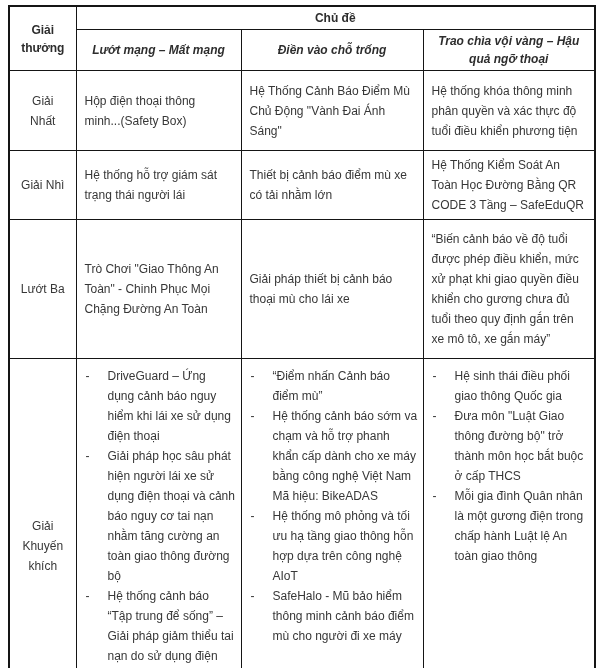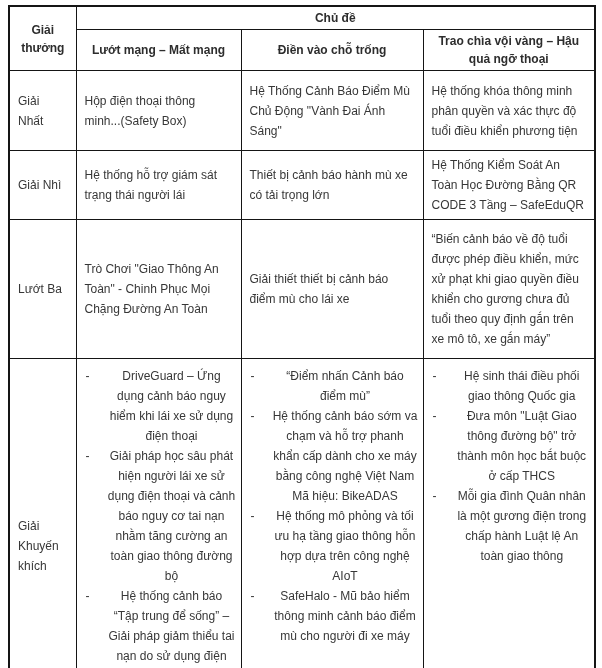--- a/index.html
+++ b/index.html
@@ -29,26 +29,27 @@
   th {
     font-weight: bold;
     font-size: 12px;
     line-height: 18px;
     text-align: center;
     vertical-align: middle;
     padding: 2px 8px;
     color: #2d2d2d;
   }
   thead tr:nth-child(1) { height: 23px; }
-  thead tr:nth-child(2) { height: 38px; }
+  thead tr:nth-child(2) { height: 38px; font-style: italic; }
   tbody tr:nth-child(1) { height: 80px; }
   tbody tr:nth-child(2) { height: 62px; }
   tbody tr:nth-child(3) { height: 139px; }
   tbody tr:nth-child(4) { height: 313px; }
   td.prize {
+    text-align: center;
     vertical-align: middle;
     font-size: 12px;
     line-height: 20px;
     padding: 2px 8px;
   }
   td.text-cell {
     vertical-align: middle;
     text-align: left;
     font-size: 12px;
     line-height: 20px;
@@ -56,21 +57,21 @@
   }
   td.list-cell {
     vertical-align: top;
     text-align: left;
     font-size: 12px;
     line-height: 20px;
     padding: 7px 5px 6px 9px;
   }
   .li { display: flex; }
   .dash { flex: 0 0 auto; width: 22px; }
-  .txt { flex: 1 1 auto; text-align: center; }
+  .txt { flex: 1 1 auto; }
 </style>
 </head>
 <body>
 
 <div class="table-wrap">
   <table>
     <colgroup>
       <col style="width:67px">
       <col style="width:165px">
       <col style="width:182px">
@@ -90,27 +91,27 @@
     <tbody id="table-body">
         <tr>
           <td class="prize">Giải Nhất</td>
           <td class="text-cell">Hộp điện thoại thông minh...(Safety Box)</td>
           <td class="text-cell">Hệ Thống Cảnh Báo Điểm Mù Chủ Động "Vành Đai Ánh Sáng"</td>
           <td class="text-cell">Hệ thống khóa thông minh phân quyền và xác thực độ tuổi điều khiển phương tiện</td>
         </tr>
         <tr>
           <td class="prize">Giải Nhì</td>
           <td class="text-cell">Hệ thống hỗ trợ giám sát trạng thái người lái</td>
-          <td class="text-cell">Thiết bị cảnh báo hành mù xe có tải trọng lớn</td>
+          <td class="text-cell">Thiết bị cảnh báo điểm mù xe có tải nhằm lớn</td>
           <td class="text-cell">Hệ Thống Kiểm Soát An Toàn Học Đường Bằng QR CODE 3 Tầng – SafeEduQR</td>
         </tr>
         <tr>
           <td class="prize">Lướt Ba</td>
           <td class="text-cell">Trò Chơi "Giao Thông An Toàn" - Chinh Phục Mọi Chặng Đường An Toàn</td>
-          <td class="text-cell">Giải thiết thiết bị cảnh báo điểm mù cho lái xe</td>
+          <td class="text-cell">Giải pháp thiết bị cảnh báo thoại mù cho lái xe</td>
           <td class="text-cell">“Biến cảnh báo về độ tuổi được phép điều khiển, mức xử phạt khi giao quyền điều khiển cho gương chưa đủ tuổi theo quy định gắn trên xe mô tô, xe gắn máy”</td>
         </tr>
         <tr>
           <td class="prize">Giải Khuyến khích</td>
           <td class="list-cell">
             <div class="li">
               <span class="dash">-</span>
               <span class="txt">DriveGuard – Ứng dụng cảnh báo nguy hiểm khi lái xe sử dụng điện thoại</span>
             </div>
             <div class="li">

